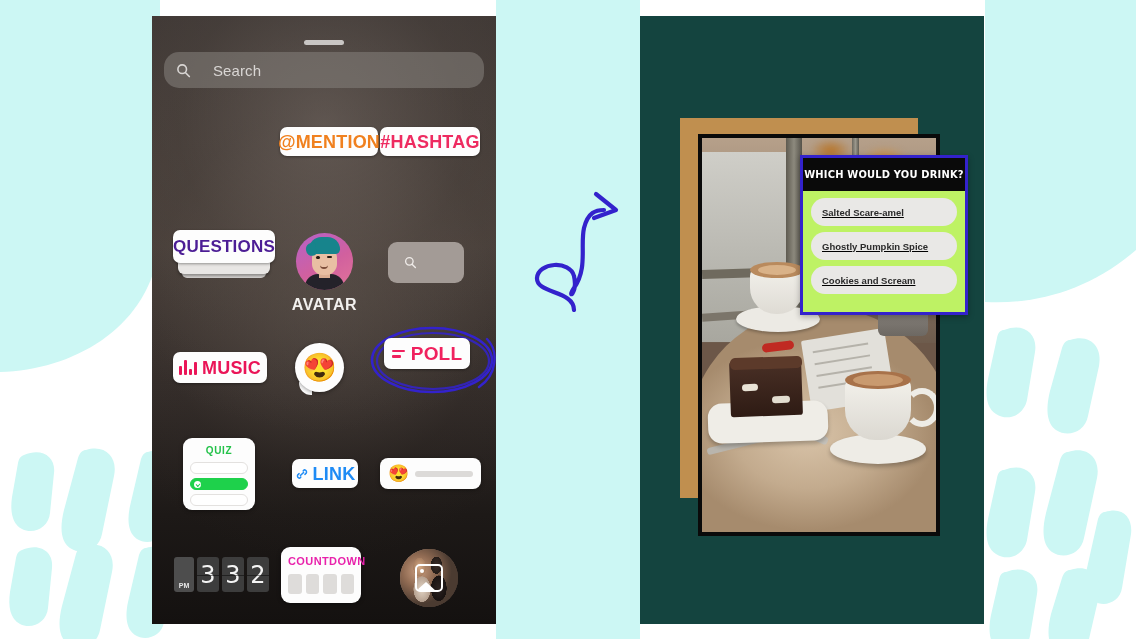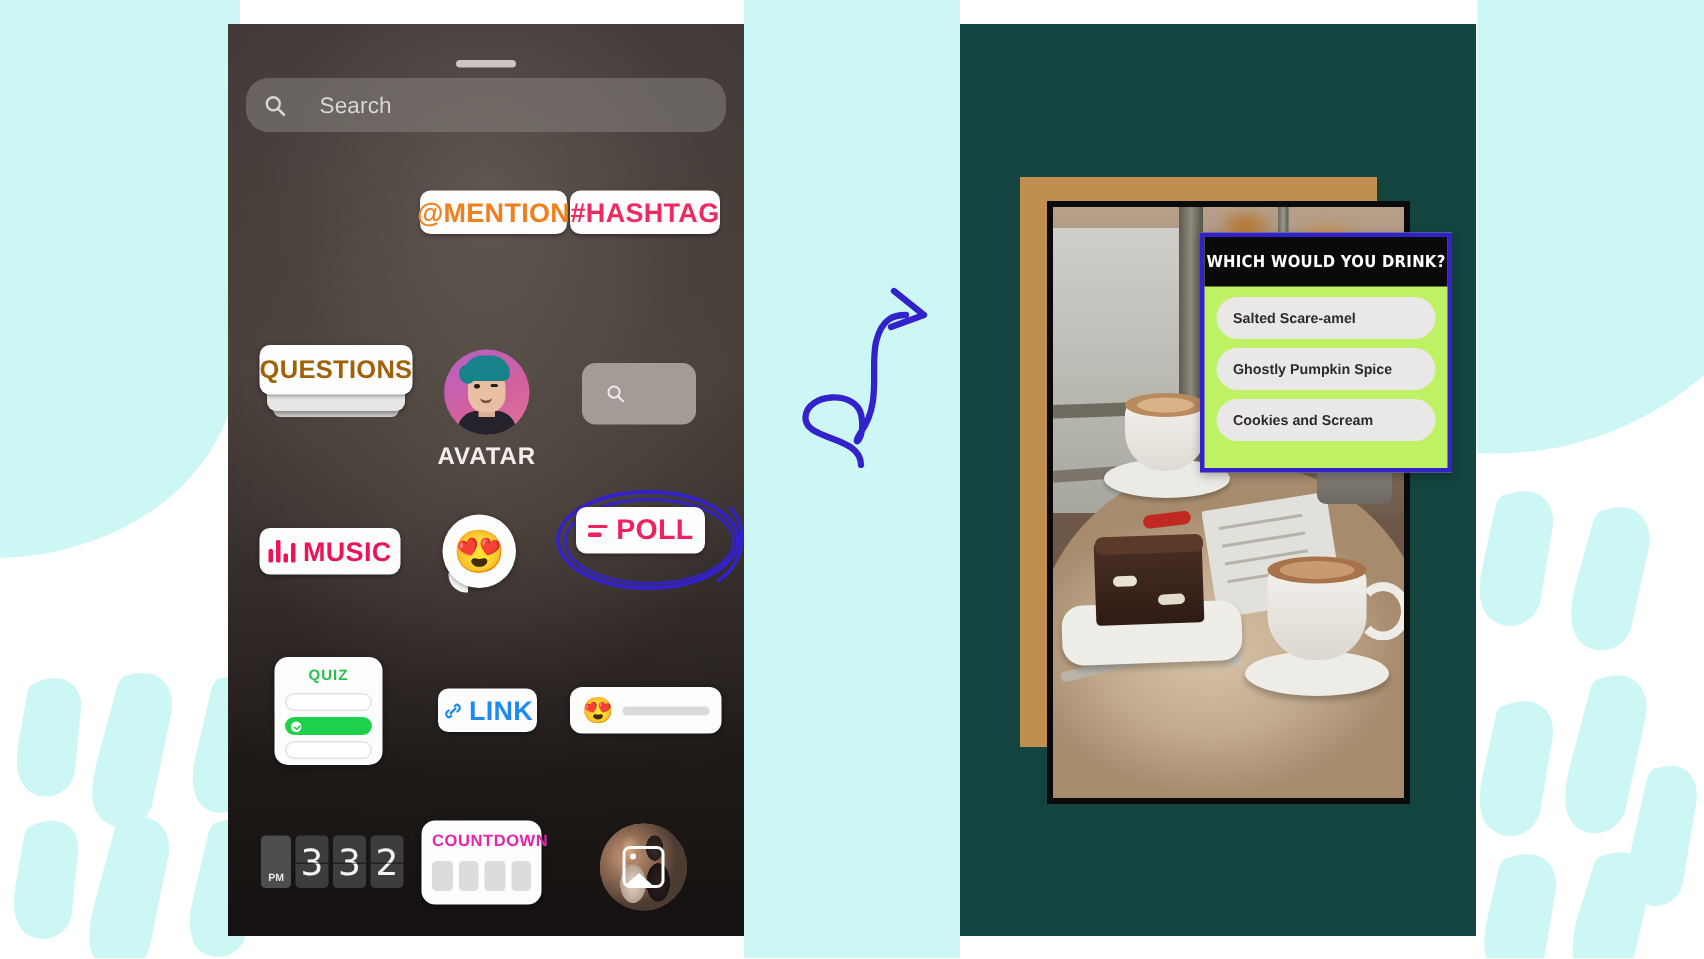--- a/index.html
+++ b/index.html
@@ -51,21 +51,21 @@
 
   .c-location{left:16px;top:111px;width:102px;height:29px;gap:4px;}
   .c-location .chip-label{color:#6b2fd6;font-family:"DejaVu Sans Condensed","Liberation Sans",sans-serif;}
   .c-mention{left:128px;top:111px;width:98px;height:29px;gap:1px;}
   .c-mention .chip-label{color:#f0801e;}
   .c-hashtag{left:228px;top:111px;width:100px;height:29px;}
   .c-hashtag .chip-label{color:#ee2b60;}
 
   
   .c-questions{left:21px;top:214px;width:102px;height:33px;z-index:3;}
-  .c-questions .chip-label{color:#a16207;font-size:17px;}
+  .c-questions .chip-label{color:#4c1d95;font-size:17px;}
   .q-base{
     position:absolute;left:26px;top:244px;width:92px;height:14px;
     background:#e8e6e4;border-radius:0 0 6px 6px;z-index:2;
     box-shadow:0 2px 3px rgba(0,0,0,.35);
   }
   .q-base2{
     position:absolute;left:30px;top:254px;width:84px;height:8px;
     background:#d6d3d1;border-radius:0 0 5px 5px;z-index:1;
   }
 
@@ -263,21 +263,21 @@
     background:#bef264;border:3px solid #3322cc;box-sizing:border-box;
     box-shadow:0 2px 6px rgba(0,0,0,.3);
   }
   .poll-head{
     height:33px;background:#0a0a0a;display:flex;align-items:center;justify-content:center;
   }
   .poll-q{
     color:#fff;font-size:11px;font-weight:700;letter-spacing:.2px;
     font-family:"DejaVu Sans Condensed","Liberation Sans",sans-serif;
   }
-  .poll-body{padding:7px 8px;display:flex;flex-direction:column;gap:6px;}
+  .poll-body{padding:7px 8px;display:flex;flex-direction:column;gap:6px;text-decoration:underline;}
   .poll-opt{
     height:28px;background:#e9e8e6;border-radius:14px;
     display:flex;align-items:center;padding-left:11px;box-sizing:border-box;
     color:#2b2b2b;font-size:9.5px;font-weight:700;
   }
 </style>
 </head>
 <body>
 
 <div id="stage">

